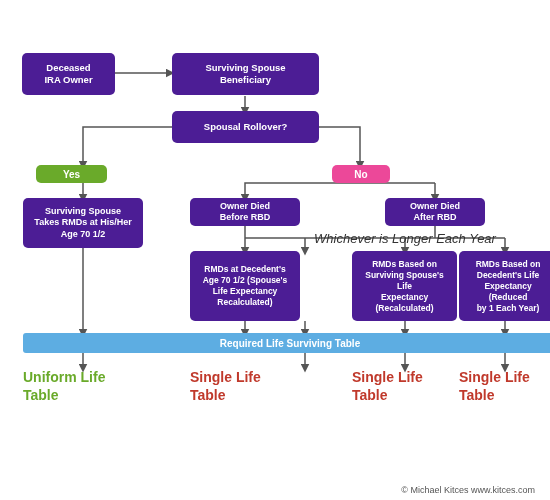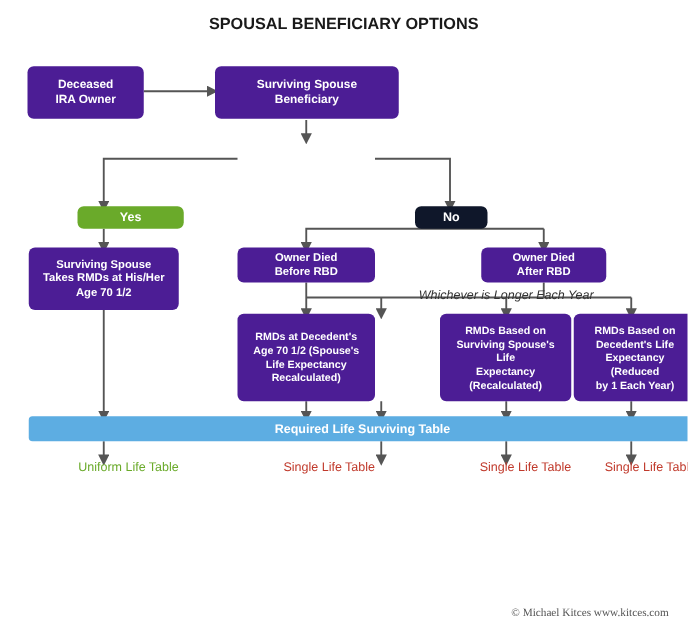--- a/index.html
+++ b/index.html
@@ -44,21 +44,21 @@
       font-size: 9.5px;
       font-weight: bold;
       line-height: 1.3;
       position: absolute;
     }
     .box-green {
       background: #6aaa2a;
       color: #fff;
     }
     .box-red {
-      background: #0f172a;
+      background: #ec4899;
       color: #fff;
       text-align: center;
     }
     
     .arrow-svg {
       position: absolute;
       top: 0; left: 0;
       width: 100%;
       height: 100%;
       pointer-events: none;
@@ -68,42 +68,41 @@
       color: #fff;
       text-align: center;
       font-weight: bold;
       font-size: 10px;
       border-radius: 3px;
       padding: 5px;
       position: absolute;
     }
     .table-label {
       position: absolute;
-      text-align: right;
-      font-size: 10px;
-      font-weight: normal;
+      text-align: left;
+      font-size: 14px;
+      font-weight: bold;
       line-height: 1.3;
     }
     .table-label-green { color: #6aaa2a; }
     .table-label-red { color: #c0392b; }
     .footer {
       font-size: 9px;
       color: #555;
       text-align: right;
       width: 100%;
       margin-top: 21px;
-      font-family: Liberation Serif, serif;
     }
   </style>
 </head>
 <body>
 
 <div class="container">
   <div class="main-title">
-    <span>SPOUSAL BENEFICIARY OPTIONS</span><br>
+    <br>
   </div>
 
   <div class="flowchart">
 
     <svg class="arrow-svg">
       <defs>
         <marker id="arrowhead" markerWidth="6" markerHeight="6" refX="3" refY="3" orient="auto">
           <polygon points="0 0, 6 3, 0 6" fill="#555"></polygon>
         </marker>
       </defs>
@@ -150,22 +149,25 @@
     <div class="box" style="left:7px; top:15px; width:93px; height:42px; display:flex; align-items:center; justify-content:center;">
       <span style="white-space:pre-line;">Deceased
 IRA Owner</span>
     </div>
 
     <div class="box" style="left:157px; top:15px; width:147px; height:42px; display:flex; align-items:center; justify-content:center;">
       <span style="white-space:pre-line;">Surviving Spouse
 Beneficiary</span>
     </div>
 
-
-    <div class="box box-green" style="left:47px; top:127px; width:85px; height:18px; display:flex; align-items:center; justify-content:center; font-size:10px;">
+    <div class="box" style="left:157px; top:73px; width:147px; height:32px; display:flex; align-items:center; justify-content:center;">
+      <span>Spousal Rollover?</span>
+    </div>
+
+    <div class="box box-green" style="left:21px; top:127px; width:71px; height:18px; display:flex; align-items:center; justify-content:center; font-size:10px;">
       <span>Yes</span>
     </div>
 
     <div class="box box-red" style="left:317px; top:127px; width:58px; height:18px; display:flex; align-items:center; justify-content:center; font-size:10px;">
       <span>No</span>
     </div>
 
     <div class="box" style="left:8px; top:160px; width:120px; height:50px; display:flex; align-items:center; justify-content:center; font-size:9px;">
       <span style="white-space:pre-line;">Surviving Spouse
 Takes RMDs at His/Her
@@ -175,21 +177,21 @@
     <div class="box" style="left:175px; top:160px; width:110px; height:28px; display:flex; align-items:center; justify-content:center; font-size:9px;">
       <span style="white-space:pre-line;">Owner Died
 Before RBD</span>
     </div>
 
     <div class="box" style="left:370px; top:160px; width:100px; height:28px; display:flex; align-items:center; justify-content:center; font-size:9px;">
       <span style="white-space:pre-line;">Owner Died
 After RBD</span>
     </div>
 
-    <div style="position:absolute; left:290px; top:193px; width:200px; font-size:10px; color:#333; text-align:center; font-style:italic;">
+    <div style="position:absolute; left:290px; top:193px; width:200px; font-size:13px; color:#333; text-align:center; font-style:italic;">
       <span>Whichever is Longer Each Year</span>
     </div>
 
     <div class="box" style="left:175px; top:213px; width:110px; height:70px; display:flex; align-items:center; justify-content:center; font-size:8.5px;">
       <span style="white-space:pre-line;">RMDs at Decedent's
 Age 70 1/2 (Spouse's
 Life Expectancy
 Recalculated)</span>
     </div>
 

